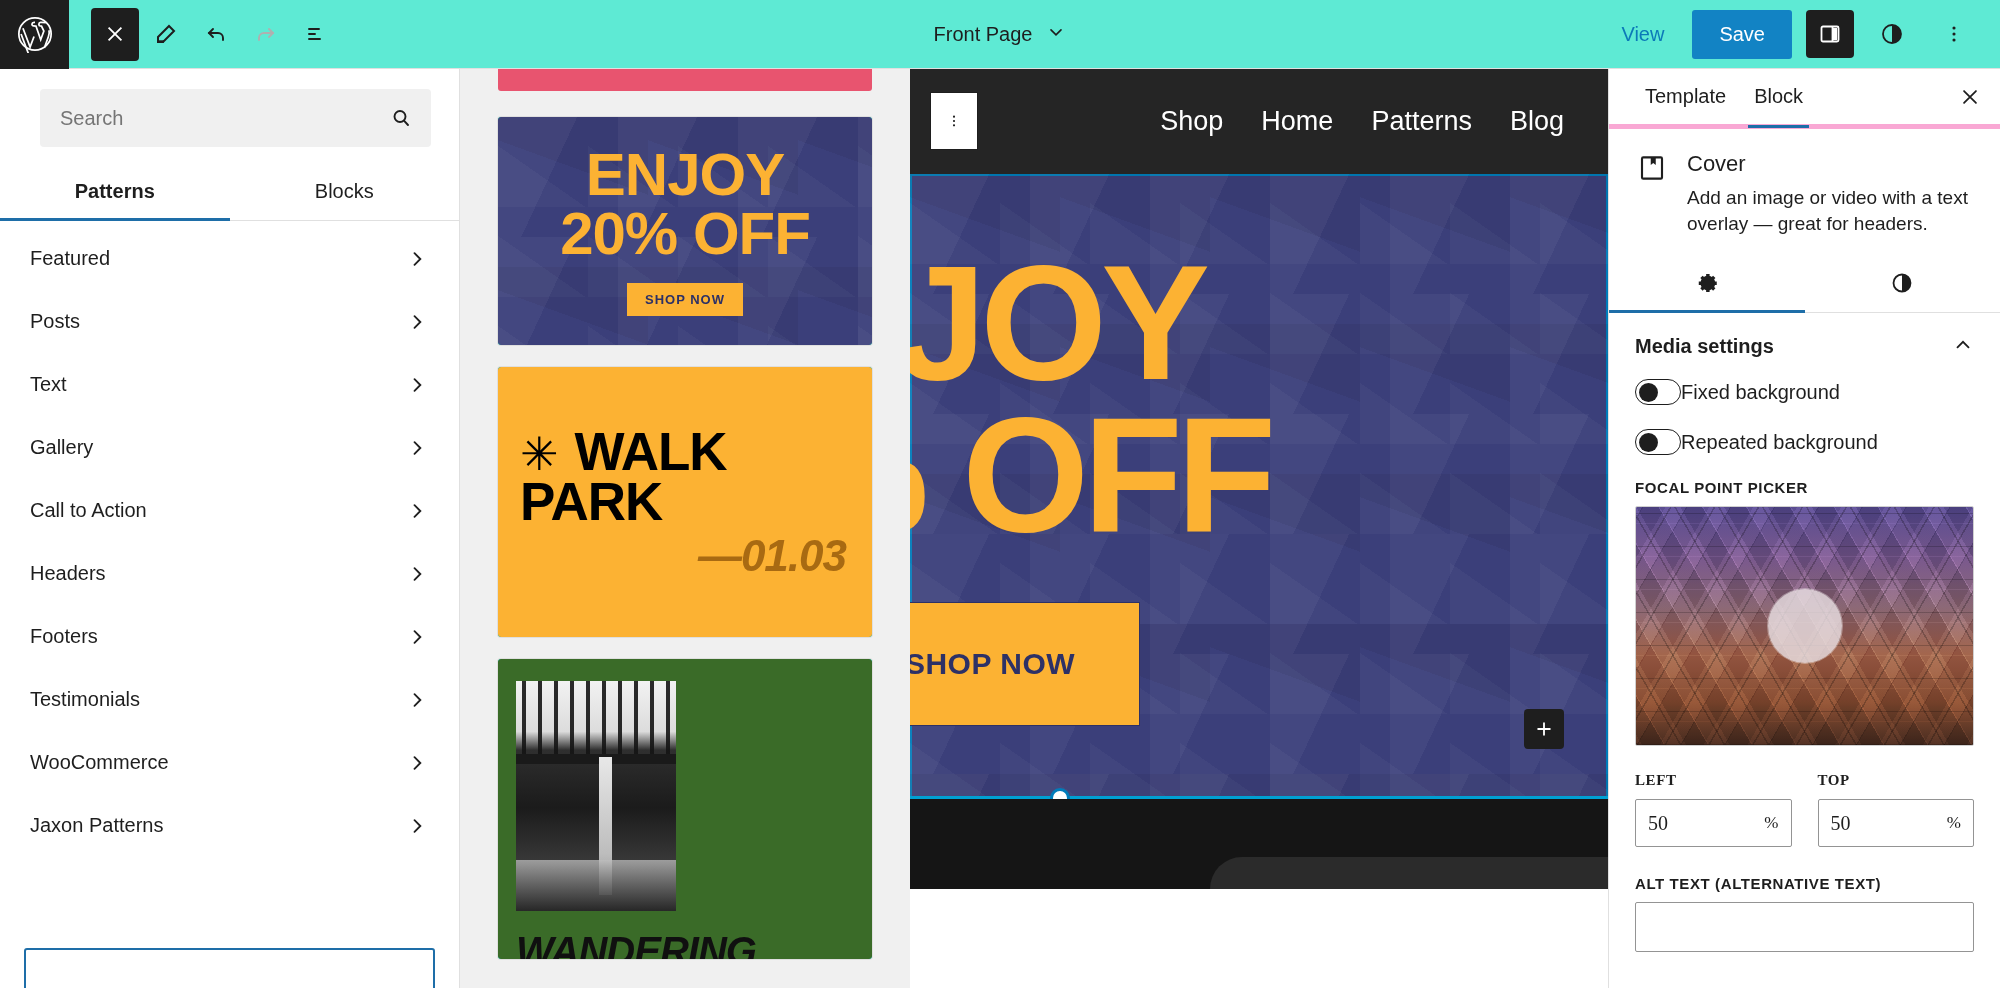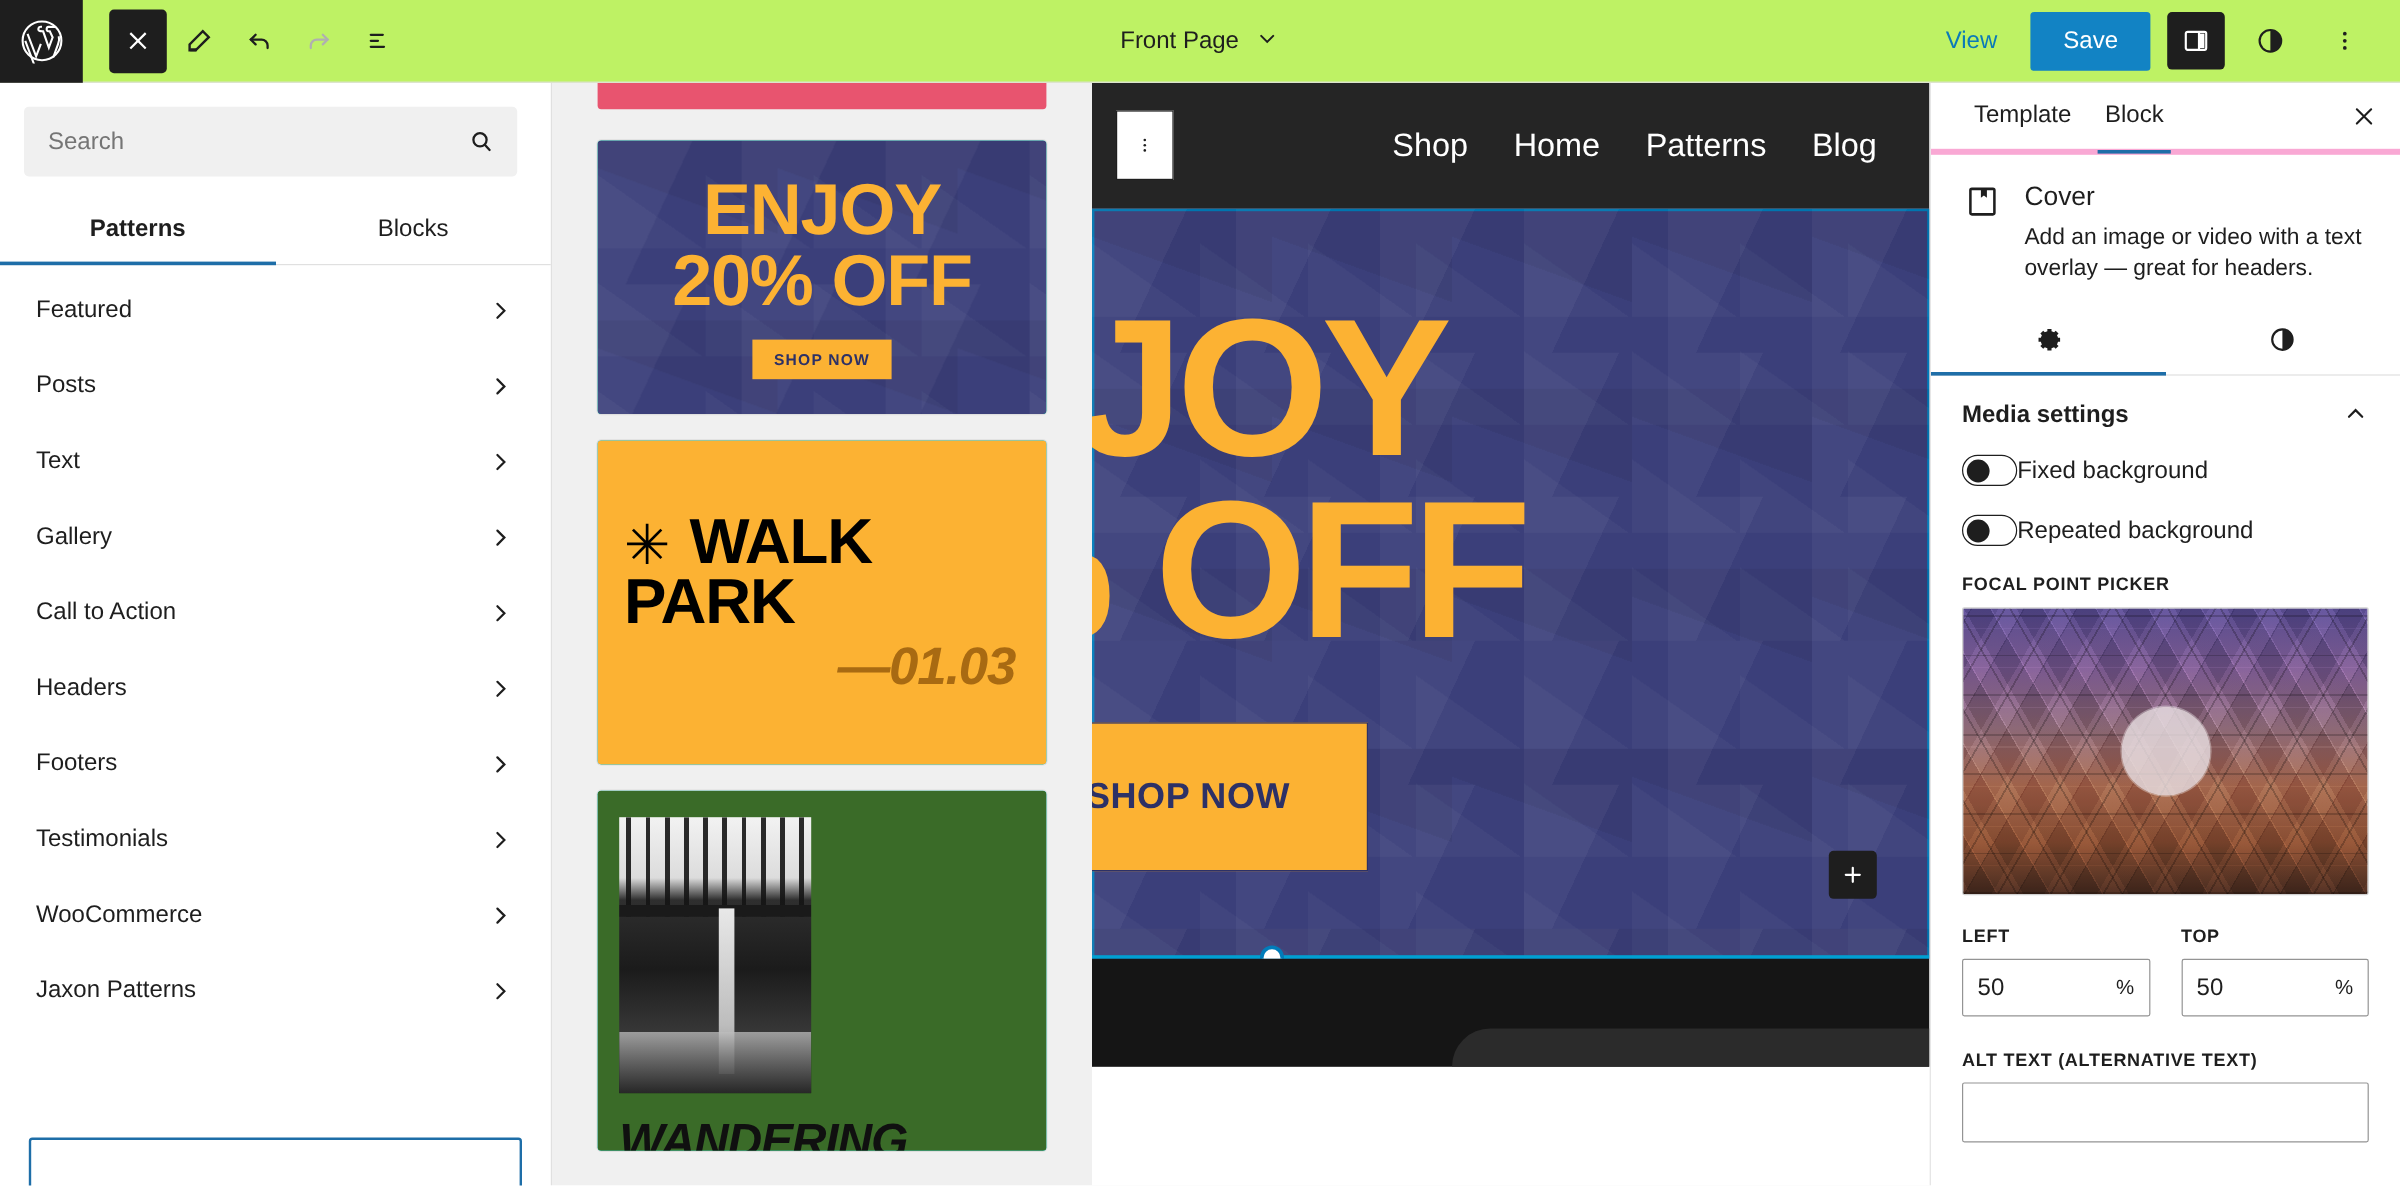--- a/index.html
+++ b/index.html
@@ -8,21 +8,21 @@
     overflow: hidden;
     font-family: "Liberation Sans", sans-serif;
     background: #fff;
   }
   .app { position: relative; width: 2000px; height: 988px; display: flex; flex-direction: column; }
 
   
   .topbar {
     height: 69px; flex: 0 0 69px;
     display: flex; align-items: center;
-    background: #bef264;
+    background: #5eead4;
     border-bottom: 1px solid #e0e0e0;
     position: relative;
     z-index: 40;
   }
   .wp-logo-box {
     width: 69px; height: 69px; flex: 0 0 69px;
     background: #1e1e1e;
     display: flex; align-items: center; justify-content: center;
   }
   .wp-logo-box svg { width: 38px; height: 38px; }
@@ -69,21 +69,21 @@
   
   .body-row { flex: 1 1 auto; display: flex; min-height: 0; position: relative; }
 
   
   .inserter {
     width: 460px; flex: 0 0 460px; background: #fff;
     border-right: 1px solid #e0e0e0;
     display: flex; flex-direction: column; min-height: 0;
     position: relative;
   }
-  .search-wrap { padding: 20px 28px 14px 20px; }
+  .search-wrap { padding: 20px 28px 14px 40px; }
   .search-box {
     background: #f0f0f0; border-radius: 4px; height: 58px;
     display: flex; align-items: center; padding: 0 18px 0 20px;
   }
   .search-box input {
     flex: 1; border: none; background: transparent; outline: none;
     font-size: 20px; color: #1e1e1e; font-family: inherit;
   }
   .search-box input::placeholder { color: #757575; }
   .search-icon { color: #1e1e1e; display: flex; }
@@ -347,21 +347,21 @@
       repeating-linear-gradient(60deg, rgba(0,0,0,.22) 0 1.5px, transparent 1.5px 38px),
       repeating-linear-gradient(-60deg, rgba(0,0,0,.22) 0 1.5px, transparent 1.5px 38px),
       repeating-linear-gradient(0deg, rgba(0,0,0,.2) 0 1.5px, transparent 1.5px 33px);
   }
   .focal-dot {
     position: absolute; left: 50%; top: 50%; width: 74px; height: 74px;
     transform: translate(-50%,-50%); border-radius: 50%;
     background: rgba(232,222,226,.82);
     box-shadow: 0 0 0 1px rgba(255,255,255,.35);
   }
-  .lt-row { display: flex; gap: 26px; margin-bottom: 28px; }
+  .lt-row { display: flex; gap: 26px; margin-bottom: 28px; font-family: Liberation Serif, serif; }
   .lt-col { flex: 1; }
   .num-input {
     height: 48px; border: 1px solid #949494; border-radius: 2px;
     display: flex; align-items: center; padding: 0 12px; background: #fff;
   }
   .num-input input {
     flex: 1; border: none; outline: none; font-size: 20px; color: #1e1e1e;
     background: transparent; width: 100%; font-family: inherit;
   }
   .num-input .suffix { font-size: 17px; color: #1e1e1e; padding-left: 6px; }

